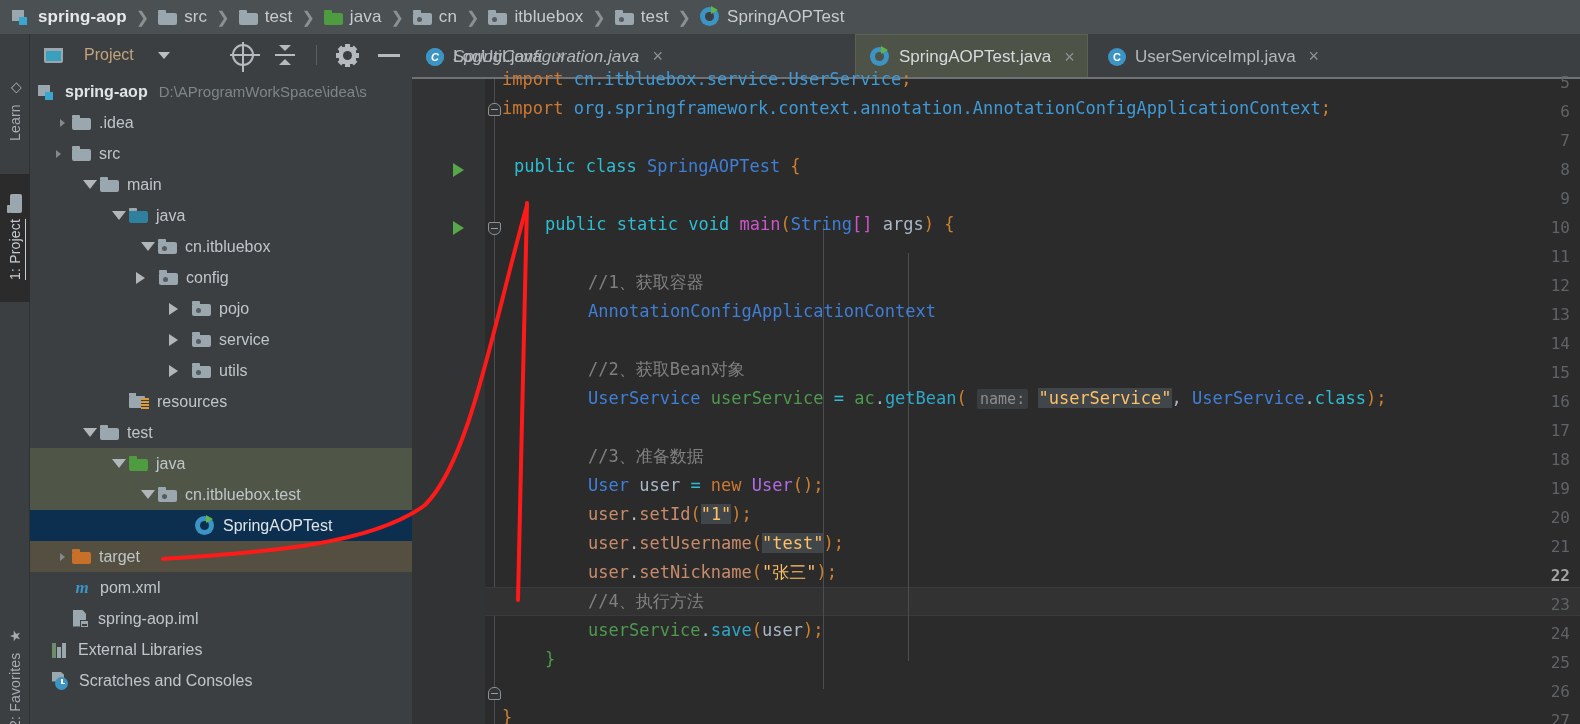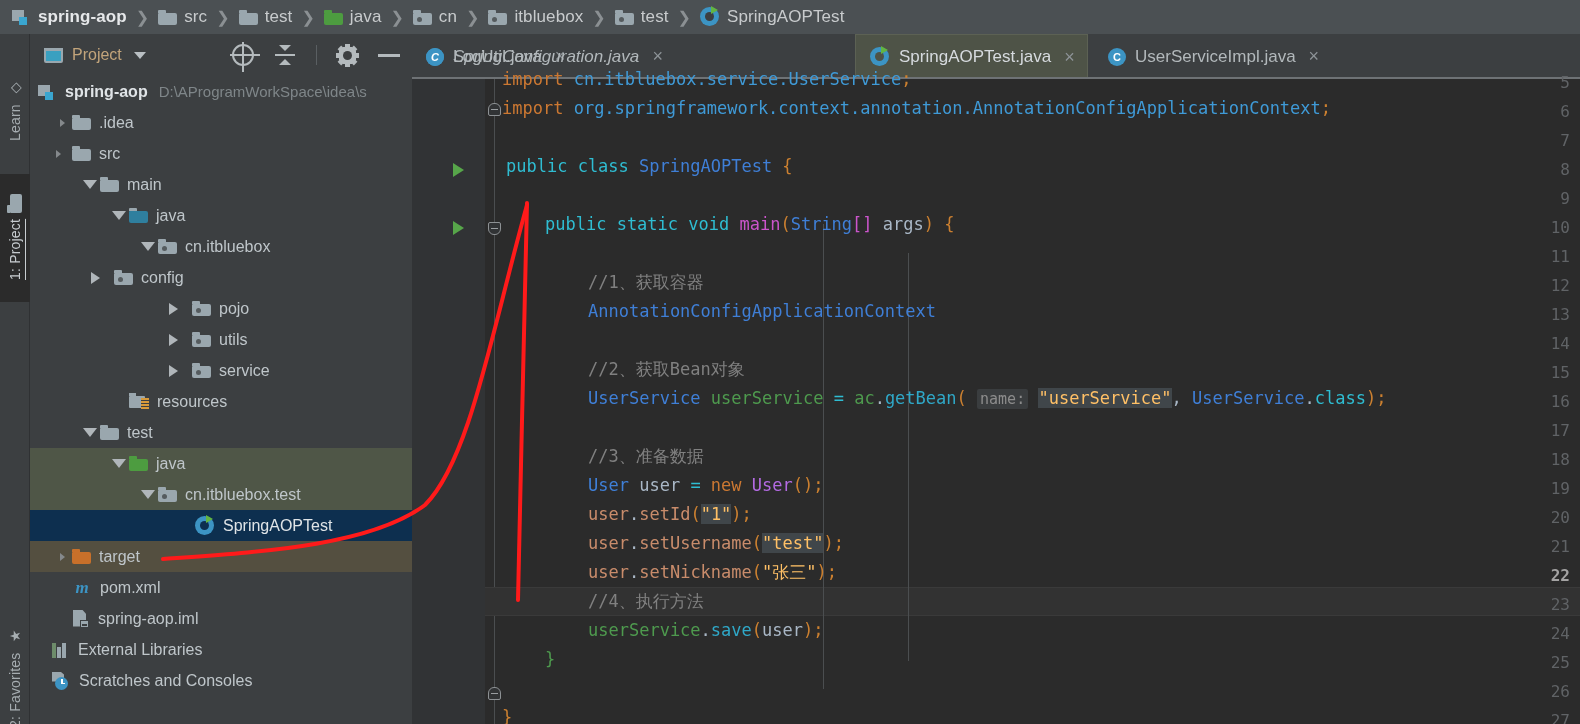--- a/index.html
+++ b/index.html
@@ -73,21 +73,21 @@
   .vtab.fav { top:580px; height:128px; }
   .vicon { transform: rotate(90deg); display:inline-block; }
 
   
   .projpanel {
     position:absolute; left:30px; top:34px; width:382px; height:690px;
     background:#3c3f41;
   }
   .projhdr {
     position:relative; height:42px; display:flex; align-items:center;
-    padding-left:14px; gap:0;
+    padding-left:14px; gap:12px;
   }
   .projhdr .ptitle { color:#c2a47b; font-size:16px; margin-left:9px; }
   .projwin {
     width:19px;height:15px;border:2px solid #9aa7ae;border-radius:2px;background:#3aa0c0;
     position:relative;
   }
   .projwin::before{content:"";position:absolute;left:-2px;top:-2px;right:-2px;height:3px;background:#9aa7ae;}
   .caret-d { width:0;height:0;border-left:6px solid transparent;border-right:6px solid transparent;
      border-top:7px solid #b9bfc3; margin-left:12px; }
   .hdr-tools { position:absolute; right:12px; top:0; height:42px; display:flex; align-items:center; gap:20px; }
@@ -365,21 +365,21 @@
         <span class="arrow open">
             <span class="t"></span>
           </span>
         <span class="ic ic-folder">
             <i></i>
             <span class="dot"></span>
           </span>
         <span class="rlabel">cn.itbluebox</span>
       </div>
 
-      <div class="row" style="padding-left:55px">
+      <div class="row" style="padding-left:100px">
         <span class="arrow">
             <span class="t"></span>
           </span>
         <span class="ic ic-folder" style="margin-left:9px">
             <i></i>
             <span class="dot"></span>
           </span>
         <span class="rlabel">config</span>
       </div>
 
@@ -395,32 +395,32 @@
       </div>
 
       <div class="row" style="padding-left:133px">
         <span class="arrow">
             <span class="t"></span>
           </span>
         <span class="ic ic-folder" style="margin-left:9px">
             <i></i>
             <span class="dot"></span>
           </span>
-        <span class="rlabel">utils</span>
+        <span class="rlabel">service</span>
       </div>
 
       <div class="row" style="padding-left:133px">
         <span class="arrow">
             <span class="t"></span>
           </span>
         <span class="ic ic-folder" style="margin-left:9px">
             <i></i>
             <span class="dot"></span>
           </span>
-        <span class="rlabel">service</span>
+        <span class="rlabel">utils</span>
       </div>
 
       <div class="row" style="padding-left:99px">
         <span class="ic-res">
             <span class="f"></span>
             <span class="bars"></span>
           </span>
         <span class="rlabel">resources</span>
       </div>
 
@@ -575,21 +575,21 @@
 
       <div class="indentline" style="left:411px; top:145px; height:465px;"></div>
       <div class="indentline" style="left:496px; top:174px; height:408px;"></div>
 
       <div class="code">
 
         <div class="cl" style="top:-14px; left:0;"><span class="kw2">import</span><span class="pkg"> cn.itbluebox.service.UserService</span><span class="pn">;</span></div>
 
         <div class="cl" style="top:15px; left:0;"><span class="kw2">import</span><span class="pkg"> org.springframework.context.annotation.AnnotationConfigApplicationContext</span><span class="pn">;</span></div>
 
-        <div class="cl" style="top:73px; left:4px;"><span class="kw">public class </span><span class="cls">SpringAOPTest</span><span class="pn"> {</span></div>
+        <div class="cl" style="top:73px; left:12px;"><span class="kw">public class </span><span class="cls">SpringAOPTest</span><span class="pn"> {</span></div>
 
         <div class="cl" style="top:131px; left:43px;"><span class="kw">public static void </span><span class="cls2">main</span><span class="pn">(</span><span class="cls">String</span><span class="cls2">[]</span><span class="gry"> args</span><span class="pn">) {</span></div>
 
         <div class="cl" style="top:189px; left:86px;"><span class="cmt">//1、获取容器</span></div>
 
         <div class="cl" style="top:218px; left:86px;"><span class="cls">AnnotationConfigApplicationContext</span></div>
 
 
         <div class="cl" style="top:276px; left:86px;"><span class="cmt">//2、获取Bean对象</span></div>
 

